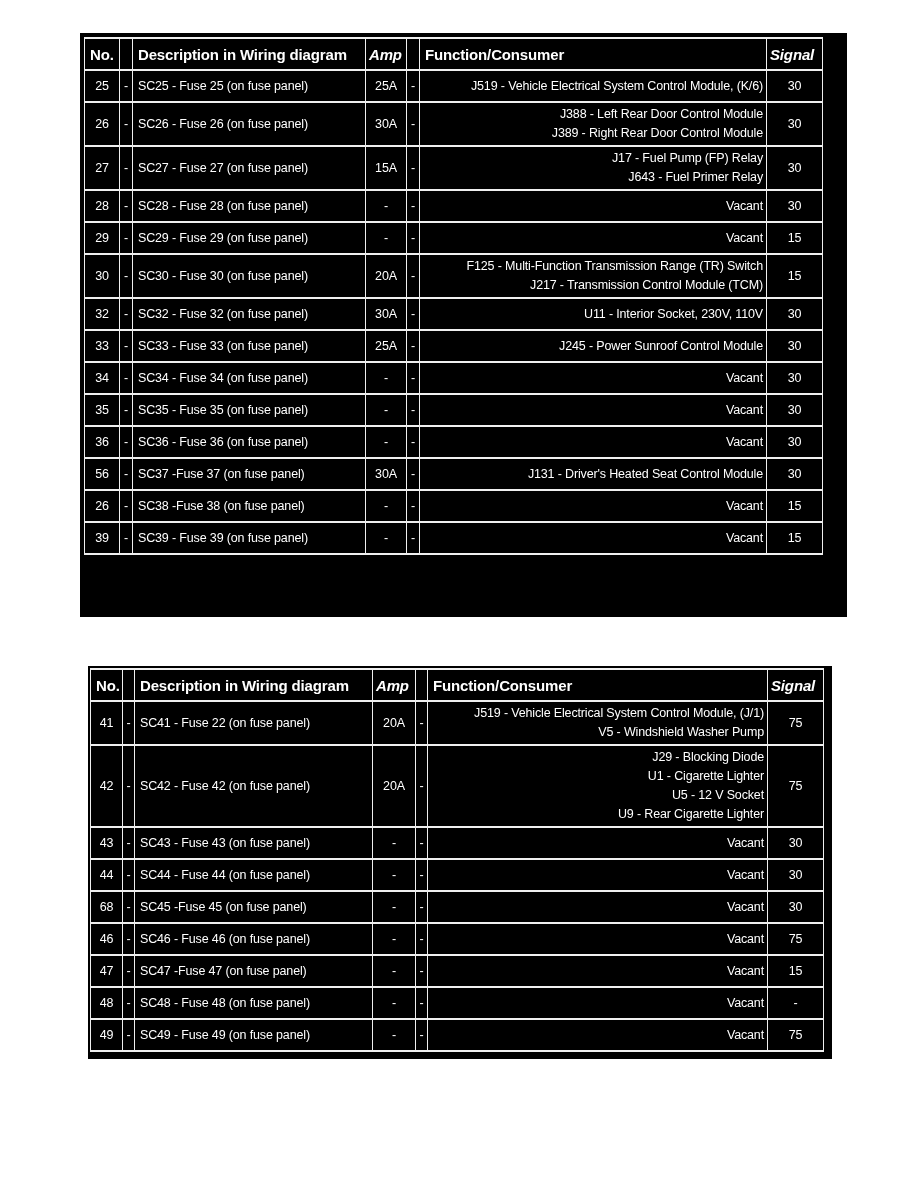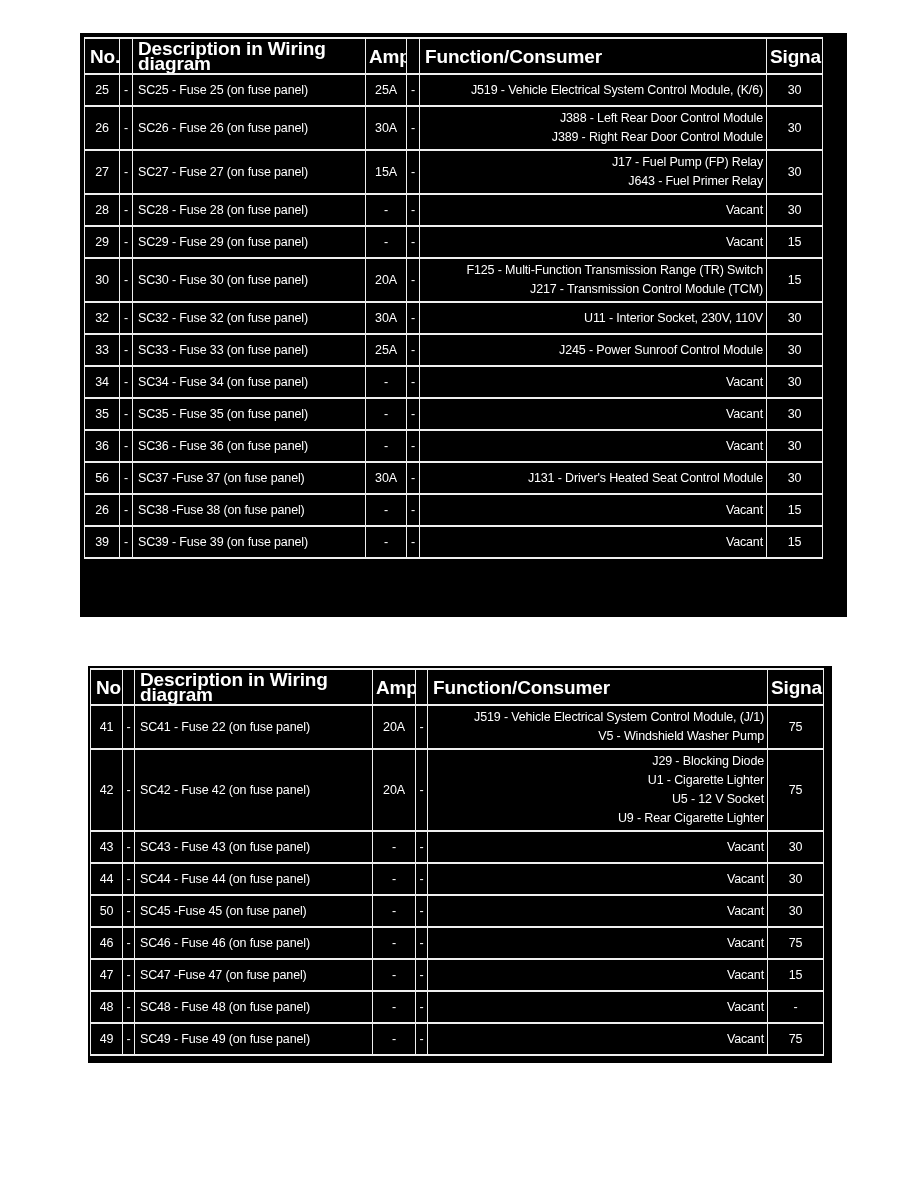--- a/index.html
+++ b/index.html
@@ -29,28 +29,28 @@
     background:#000;
     color:#fff;
     vertical-align:middle;
     font-size:12.5px;
     line-height:15px;
     letter-spacing:-0.15px;
     padding:2px 3px;
     overflow:hidden;
   }
   th{
-    font-size:19px;
+    font-size:15px;
     font-weight:bold;
     height:26px;
     text-align:left;
     padding-left:5px;
   }
   td{height:26px;}
-  th.c-amp,th.c-signal{text-align:right;padding-left:3px;}
+  th.c-amp,th.c-signal{text-align:left;padding-left:3px;font-style:italic;}
   col.c-no{width:35px;}
   col.c-dash{width:13px;}
   col.c-desc{width:233px;}
   col.c-amp{width:41px;}
   col.c-func{width:auto;}
   col.c-signal{width:56px;}
   .t2 col.c-no{width:32px;}
   .t2 col.c-dash{width:12px;}
   .t2 col.c-desc{width:238px;}
   .t2 col.c-amp{width:43px;}
@@ -312,21 +312,21 @@
           <td class="c-dash">-</td>
           <td class="c-desc">SC44 - Fuse 44 (on fuse panel)</td>
           <td class="c-amp">-</td>
           <td class="c-dash">-</td>
           <td class="c-func">
             <div class="fline">Vacant</div>
           </td>
           <td class="c-signal">30</td>
         </tr>
         <tr>
-          <td class="c-no">50</td>
+          <td class="c-no">68</td>
           <td class="c-dash">-</td>
           <td class="c-desc">SC45 -Fuse 45 (on fuse panel)</td>
           <td class="c-amp">-</td>
           <td class="c-dash">-</td>
           <td class="c-func">
             <div class="fline">Vacant</div>
           </td>
           <td class="c-signal">30</td>
         </tr>
         <tr>

